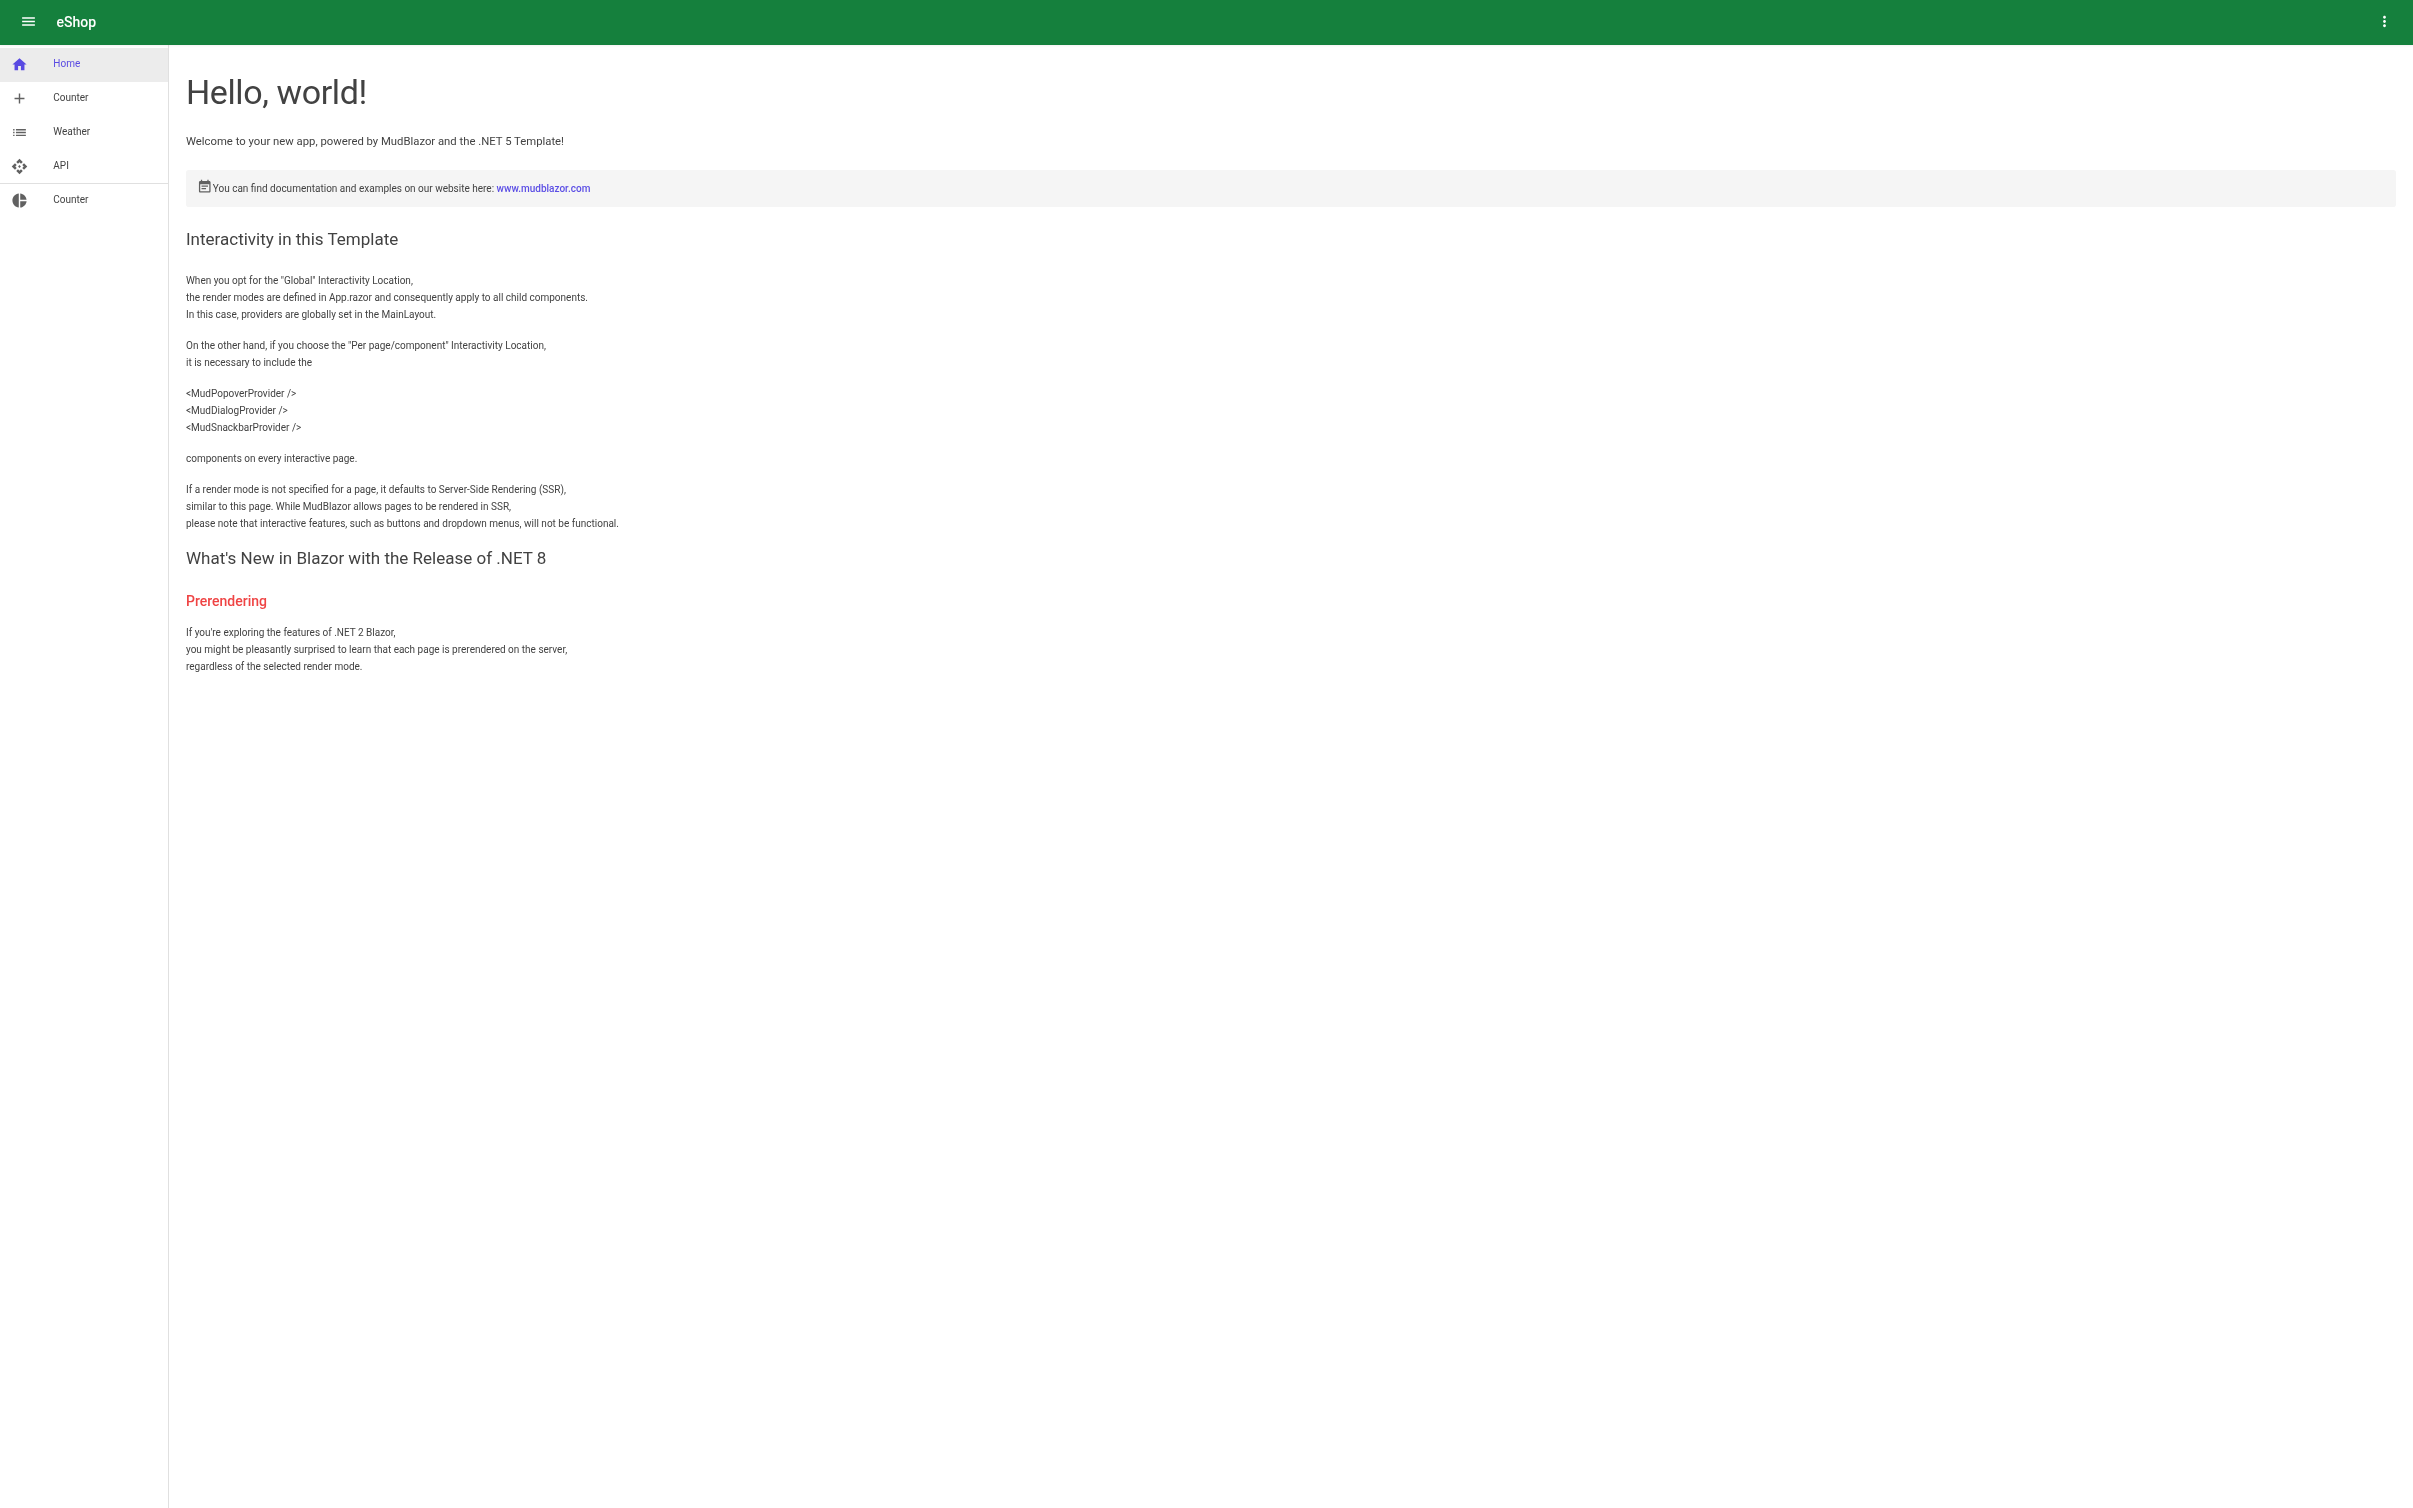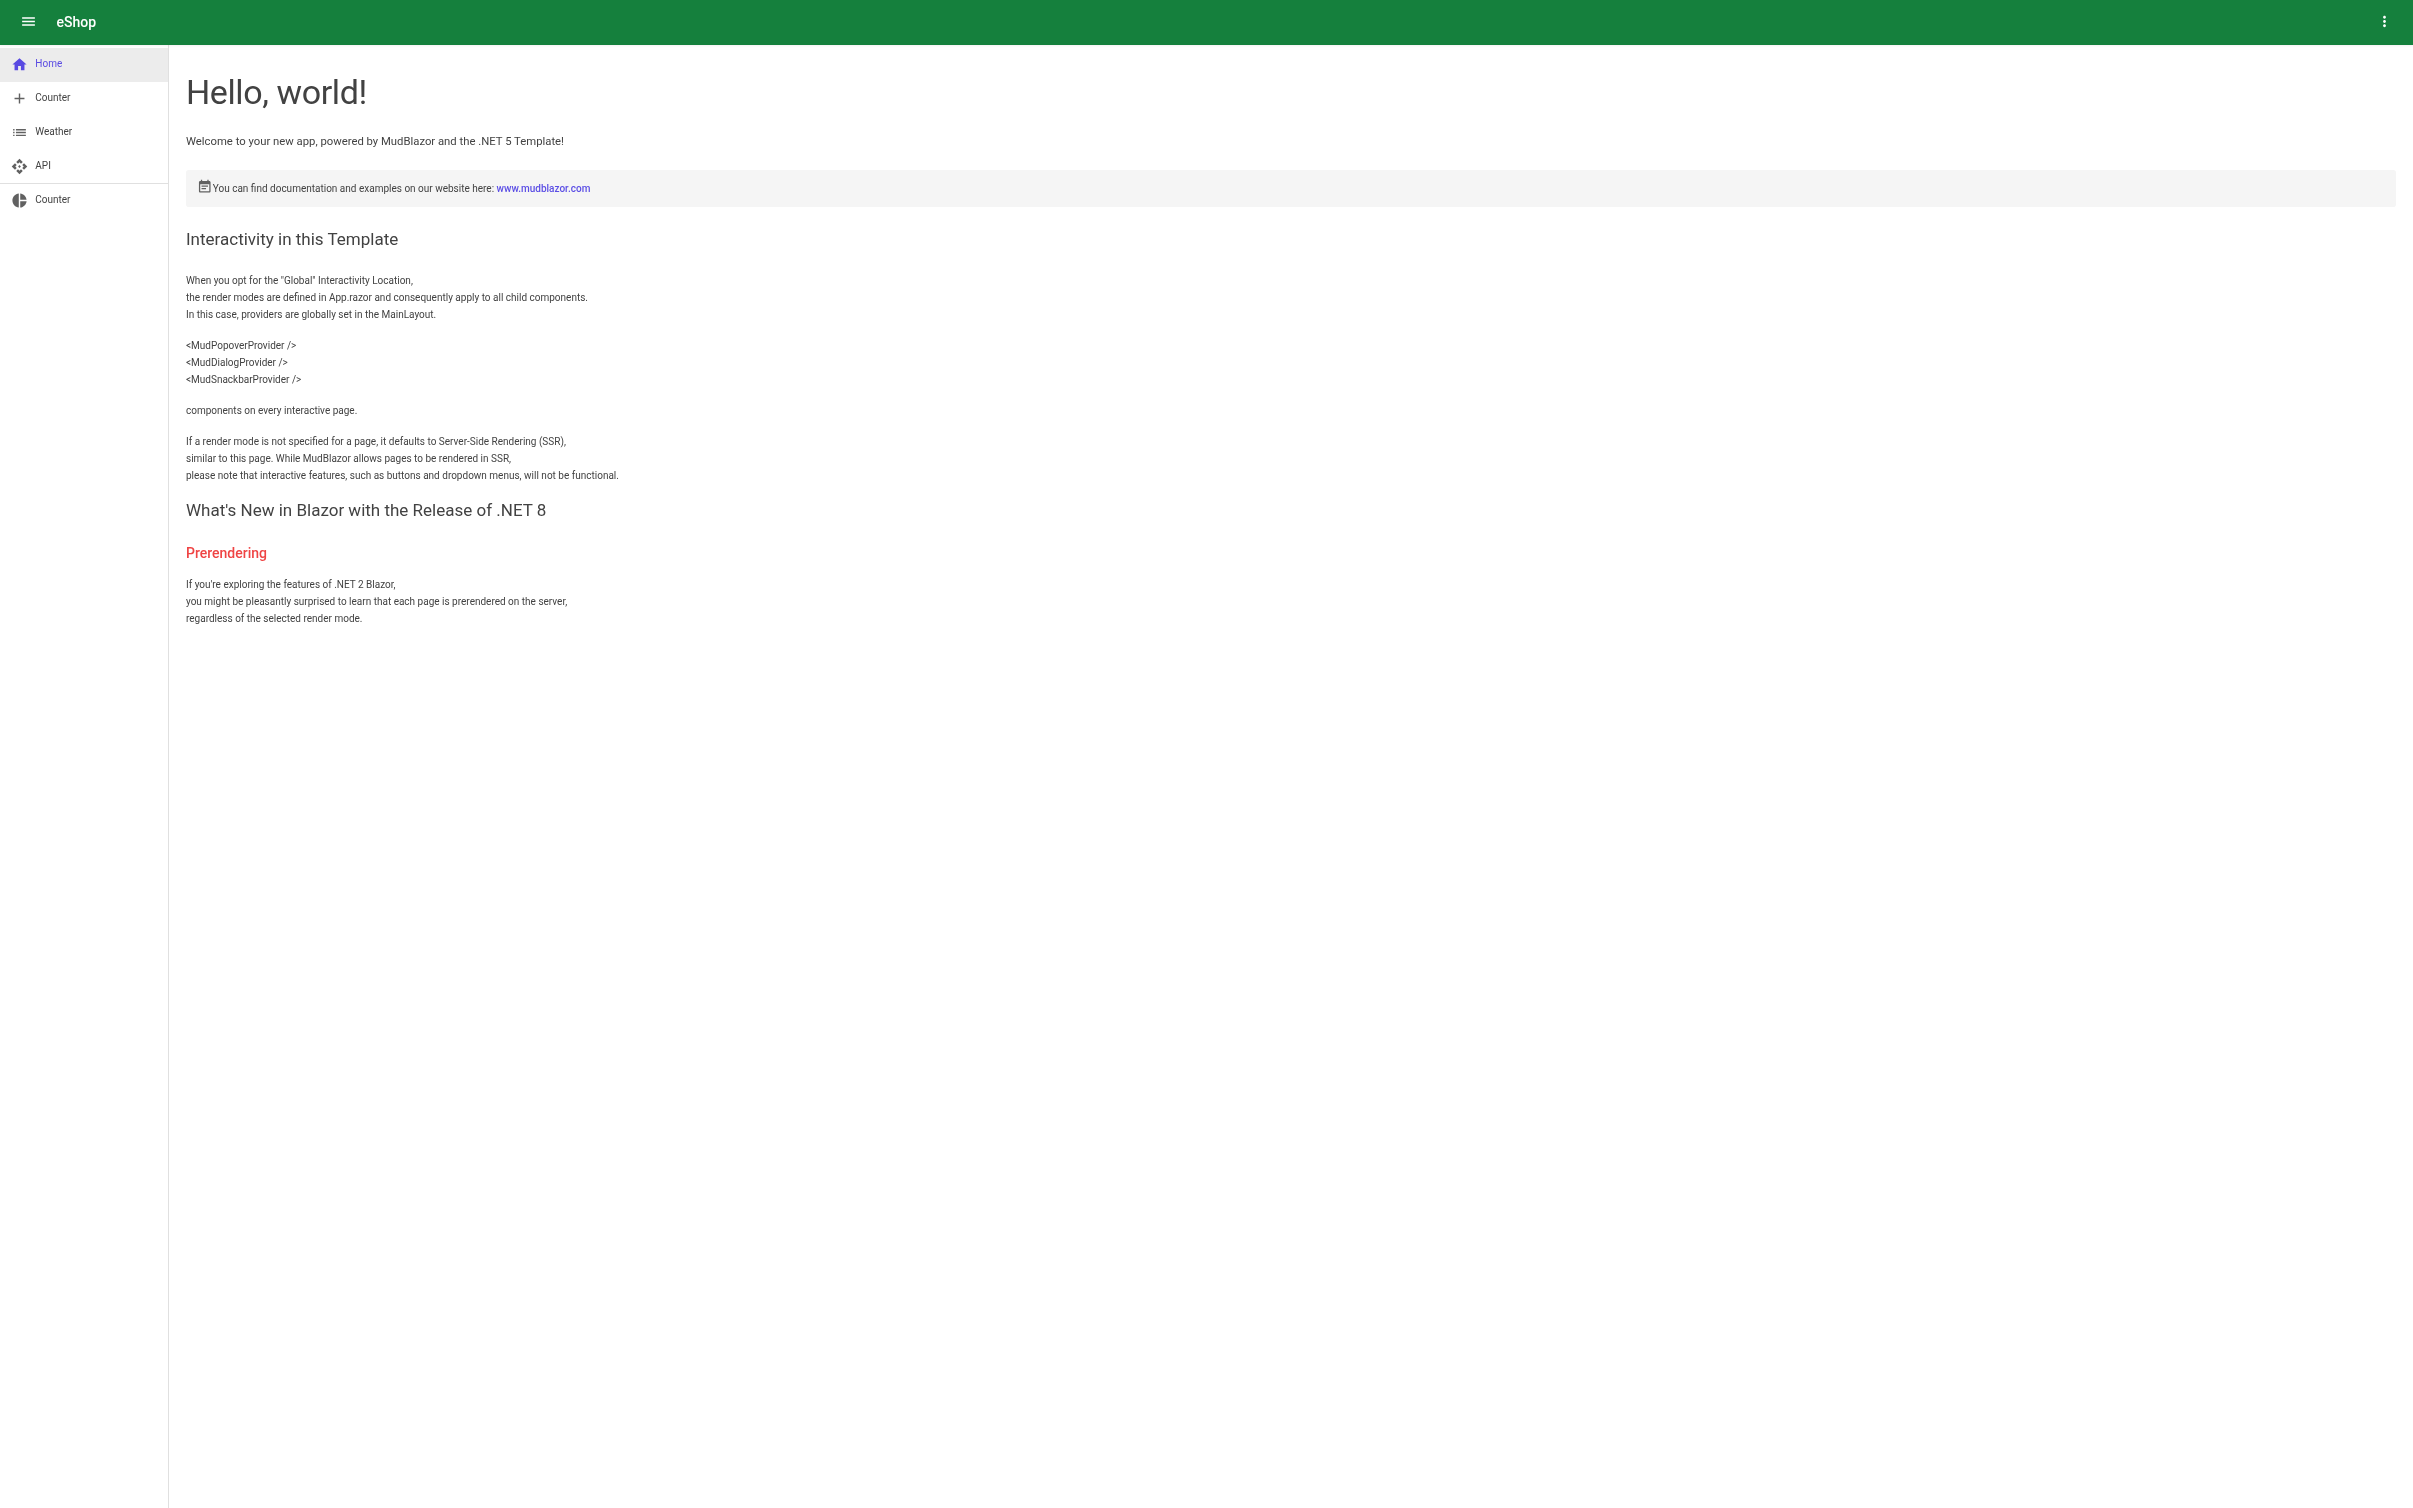--- a/index.html
+++ b/index.html
@@ -61,21 +61,21 @@
   overflow-y: auto;
   padding-top: 2.8px;
 }
 .nav-item {
   display: flex;
   align-items: center;
   height: 34px;
   padding: 0 11.3px;
   cursor: pointer;
   color: #424242;
-  gap: 7px;
+  gap: 25px;
   border-bottom: 0.7px solid transparent;
 }
 .nav-item.active {
   background: #ececec;
   color: #594ae2;
 }
 .nav-item:nth-child(4) {
   border-bottom: 0.7px solid #e0e0e0;
 }
 .nav-item .nav-icon {
@@ -234,20 +234,22 @@
       </span>
       <span>
         <span>You can find documentation and examples on our website here: </span><a href="#">www.mudblazor.com</a>
       </span>
     </div>
 
     <h2>Interactivity in this Template</h2>
     <div class="body-block">When you opt for the "Global" Interactivity Location,
 the render modes are defined in App.razor and consequently apply to all child components.
 In this case, providers are globally set in the MainLayout.</div>
+    <div class="body-block">On the other hand, if you choose the "Per page/component" Interactivity Location,
+it is necessary to include the</div>
     <div class="body-block">&lt;MudPopoverProvider /&gt;
 &lt;MudDialogProvider /&gt;
 &lt;MudSnackbarProvider /&gt;</div>
     <div class="body-block">components on every interactive page.</div>
     <div class="body-block">If a render mode is not specified for a page, it defaults to Server-Side Rendering (SSR),
 similar to this page. While MudBlazor allows pages to be rendered in SSR,
 please note that interactive features, such as buttons and dropdown menus, will not be functional.</div>
 
     <h2>What's New in Blazor with the Release of .NET 8</h2>
     <h3>Prerendering</h3>

